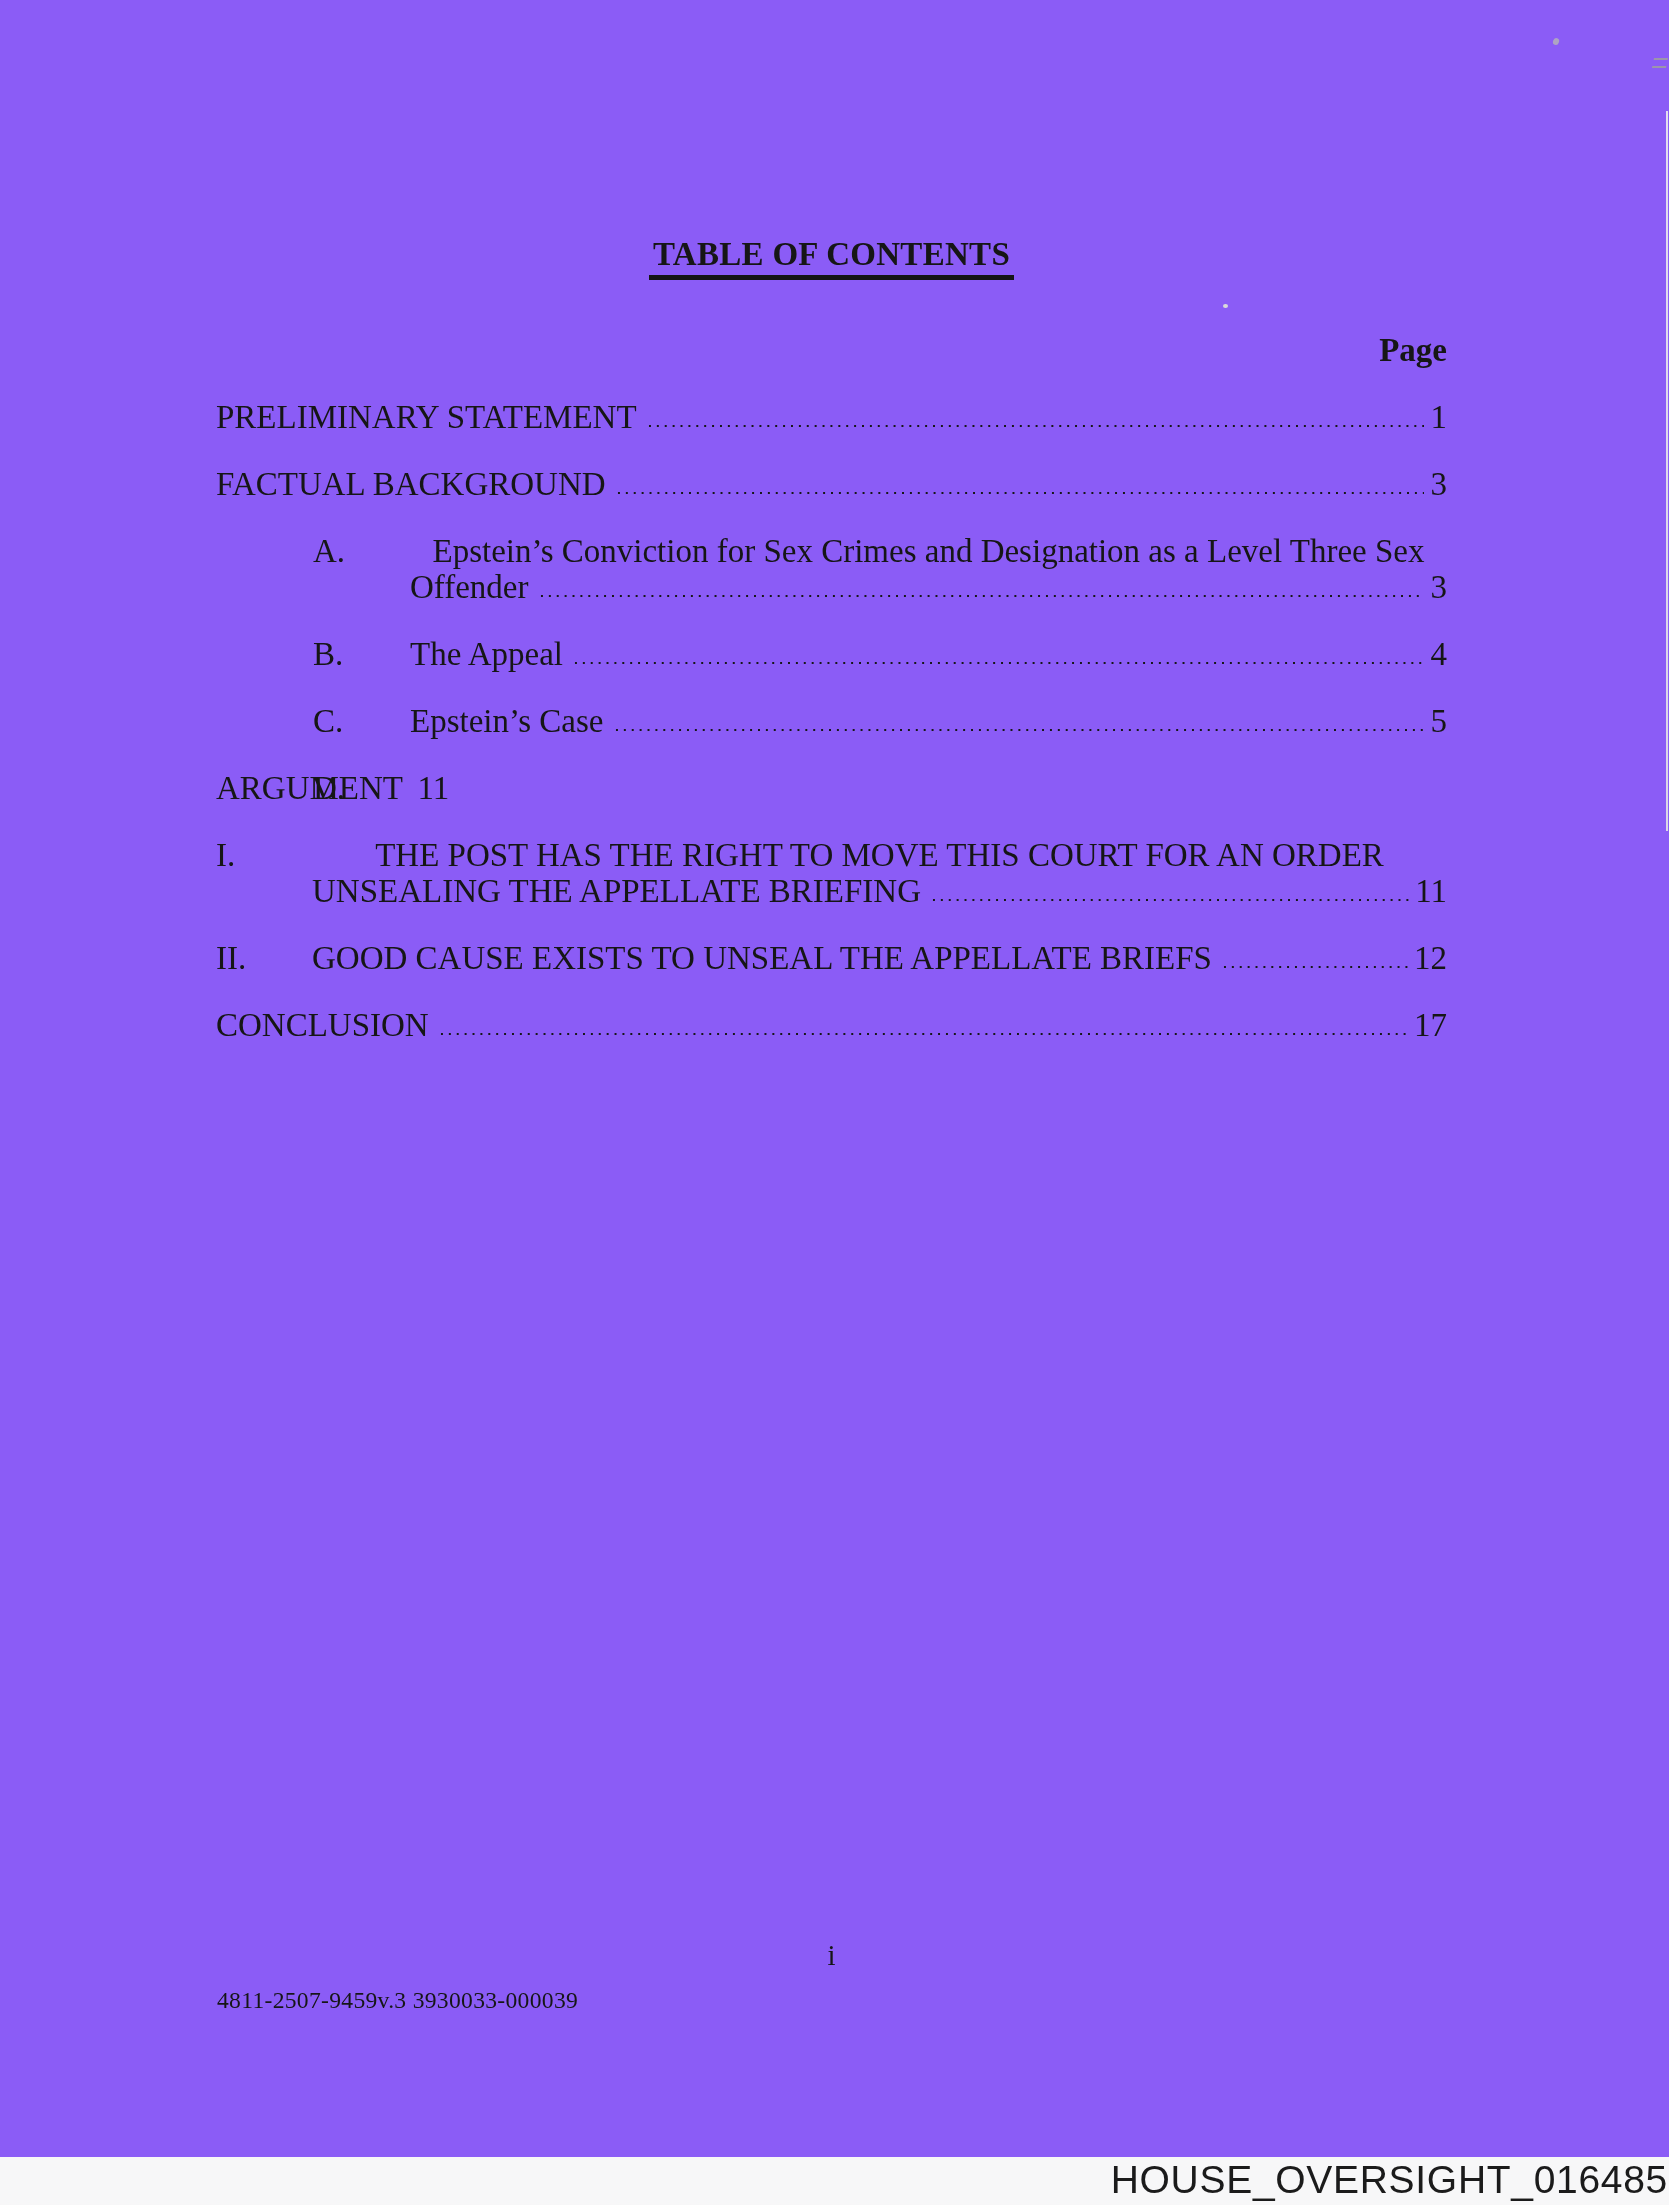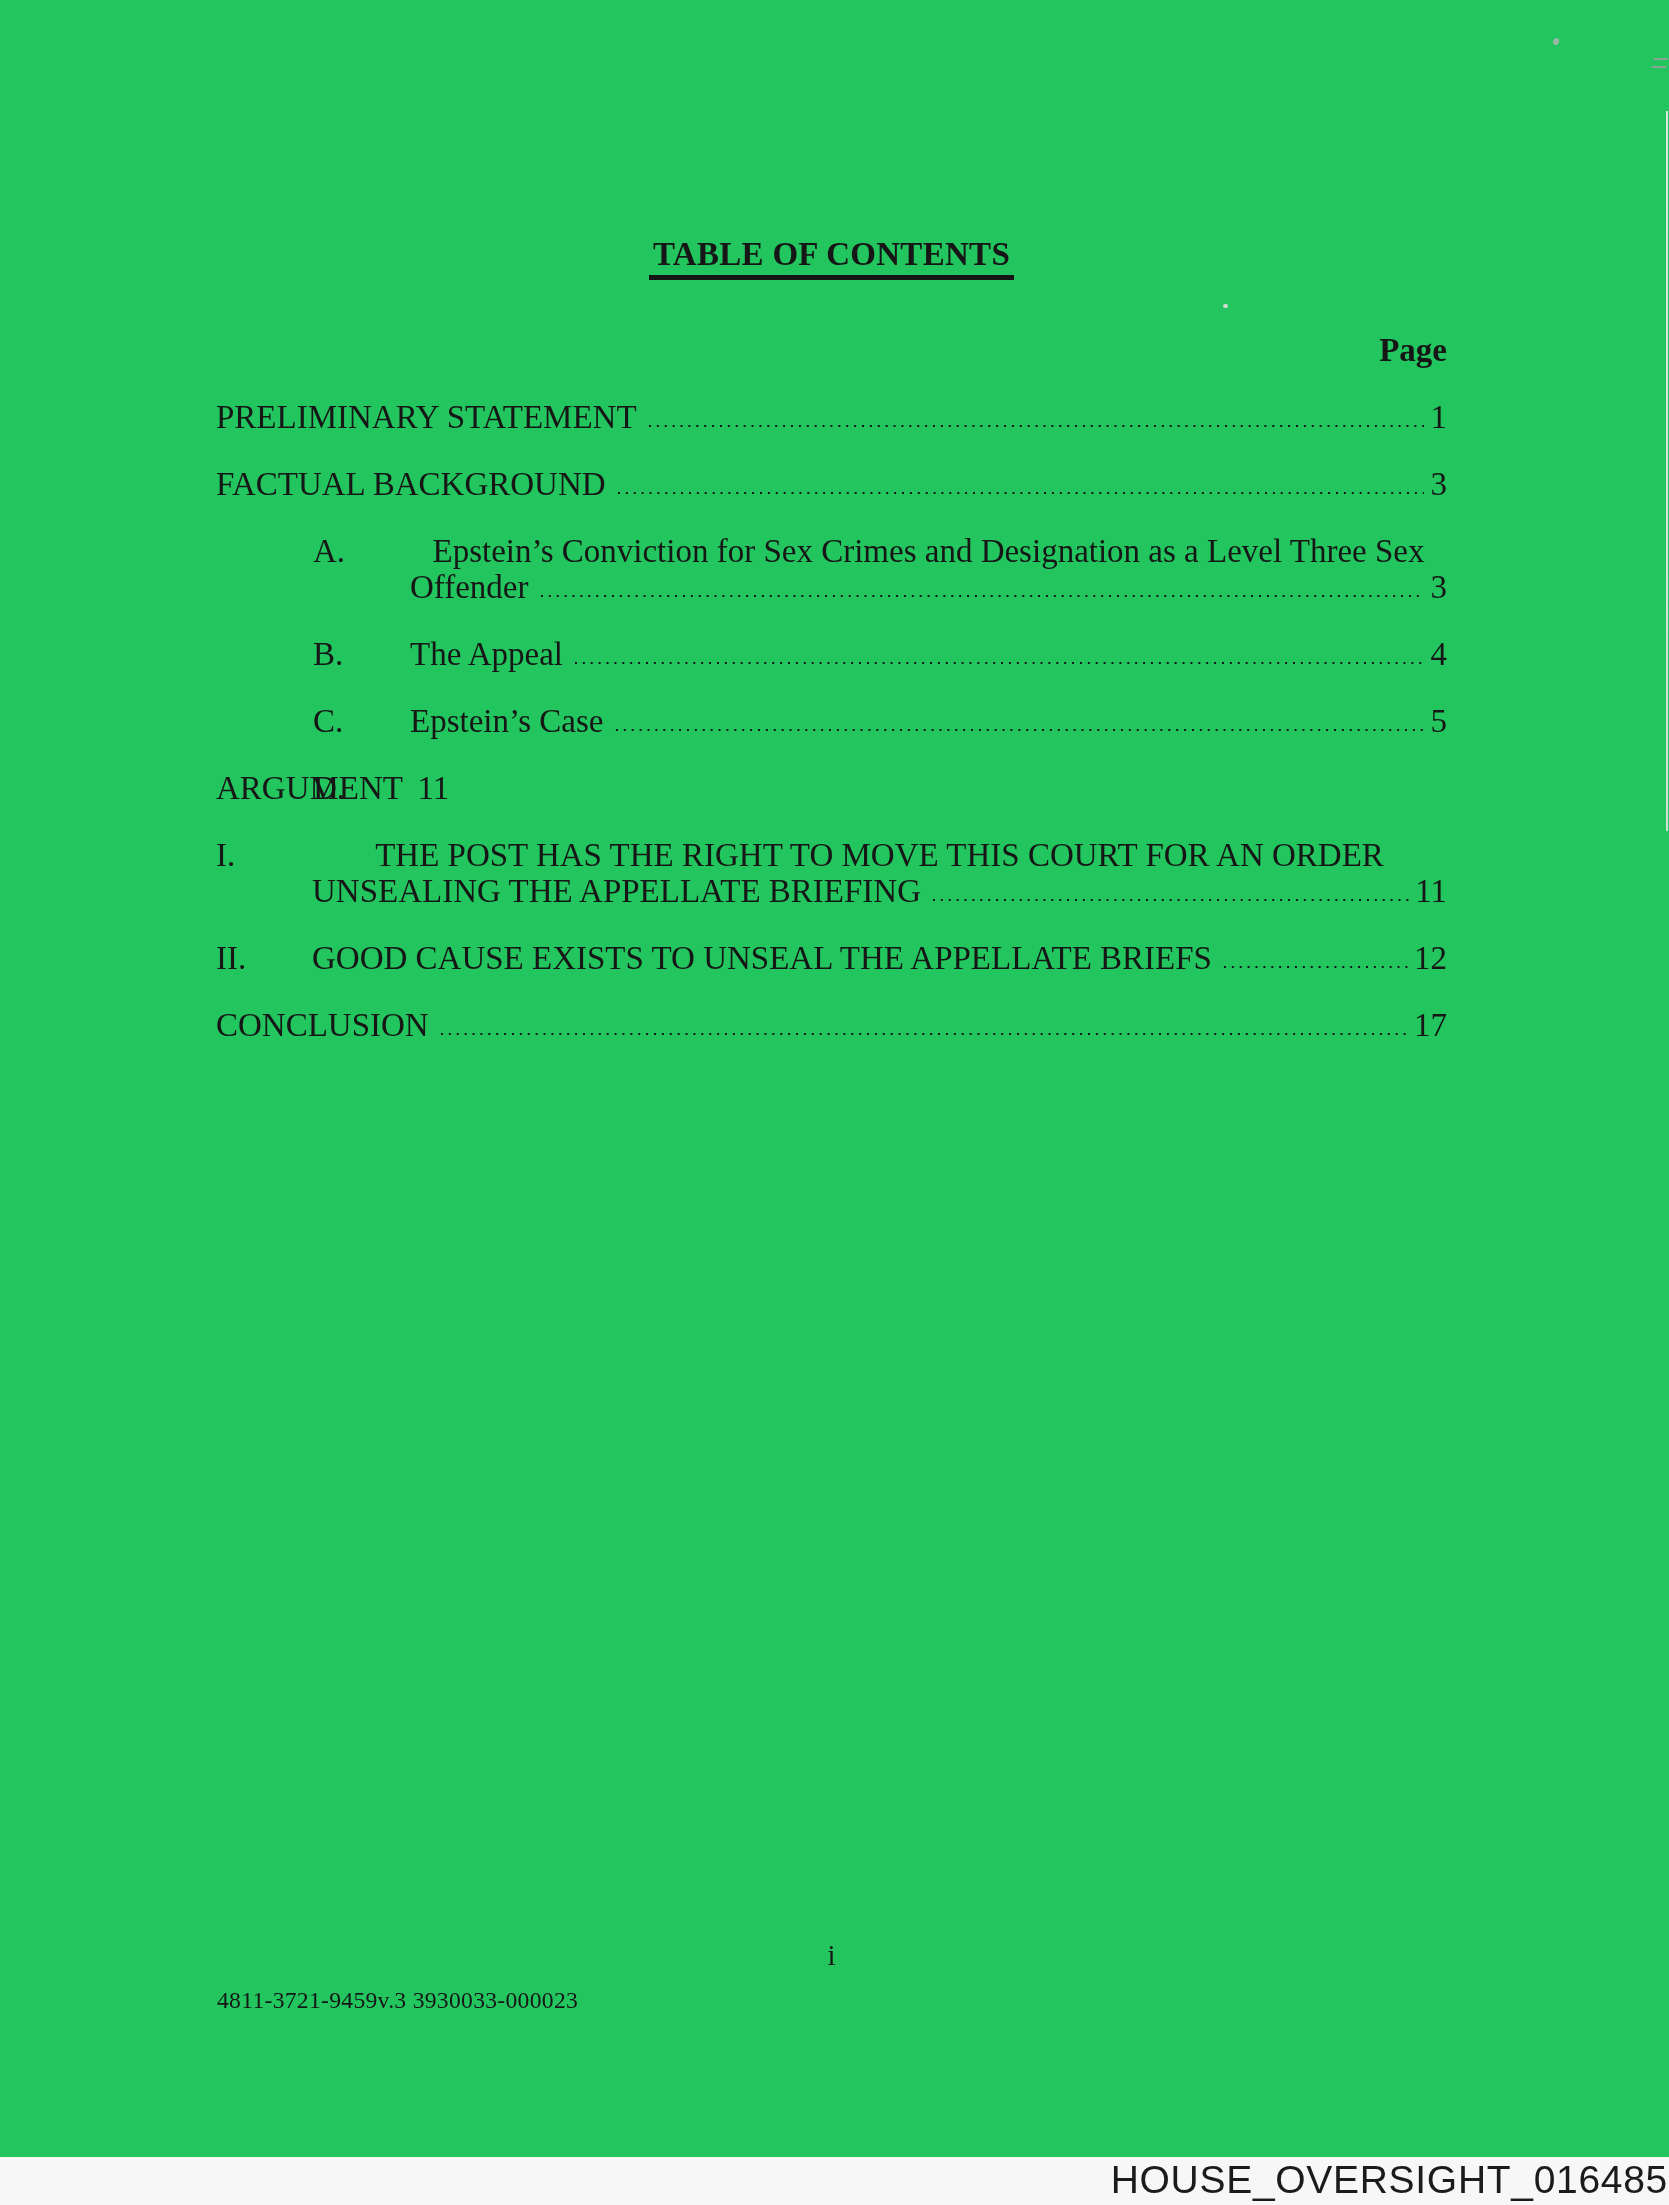--- a/index.html
+++ b/index.html
@@ -4,21 +4,21 @@
 <style>
   html, body {
     margin: 0;
     padding: 0;
     background: #ffffff;
   }
   .page {
     position: relative;
     width: 1669px;
     height: 2205px;
-    background: #22c55e;
+    background: #8b5cf6;
     overflow: hidden;
     font-family: "Liberation Serif", "DejaVu Serif", serif;
     color: #161616;
   }
   .content {
     position: absolute;
     left: 216px;
     top: 0;
     width: 1231px;
     font-size: 33px;
@@ -254,21 +254,21 @@
               <span class="dots"></span>
               <span class="pg">17</span>
             </div>
           </div>
         </div>
       </div>
   </div>
 
   <div class="folio">i</div>
 
-  <div class="doc-id">4811-3721-9459v.3 3930033-000023</div>
+  <div class="doc-id">4811-2507-9459v.3 3930033-000039</div>
 
   <div class="bates-band"></div>
 
   <div class="bates">HOUSE_OVERSIGHT_016485</div>
 
   <div class="speck1"></div>
   <div class="speck2"></div>
   <div class="mark-eq"></div>
   <div class="edge-line"></div>
 

